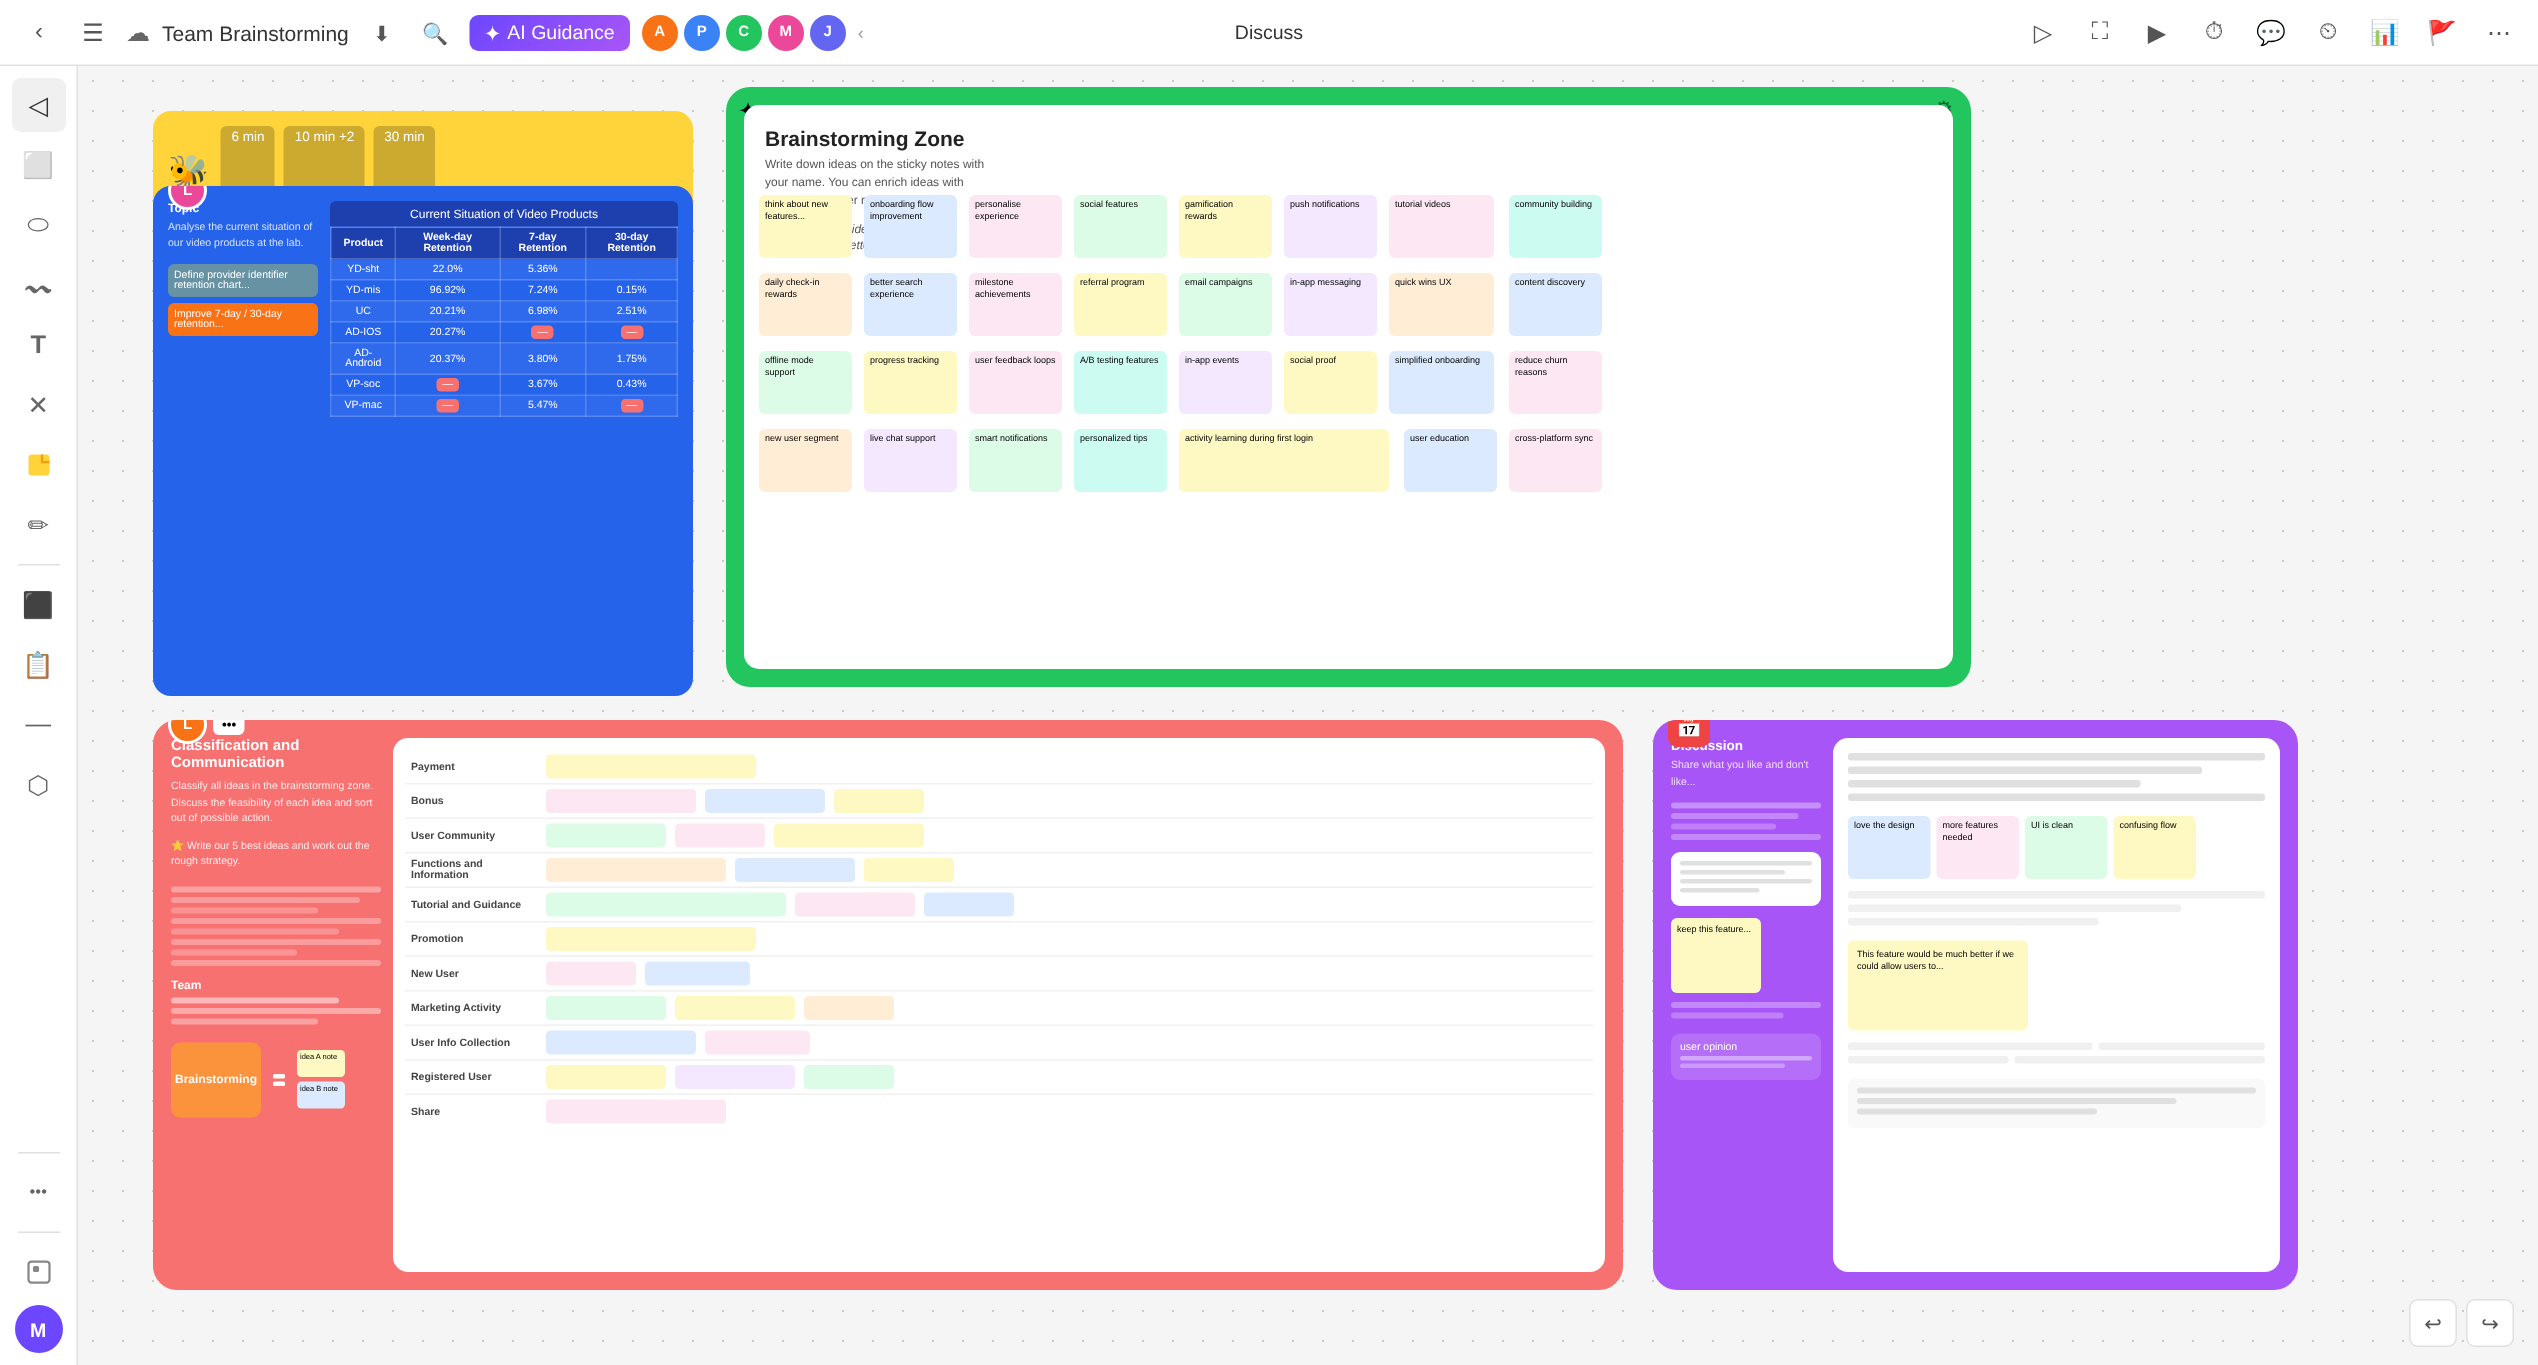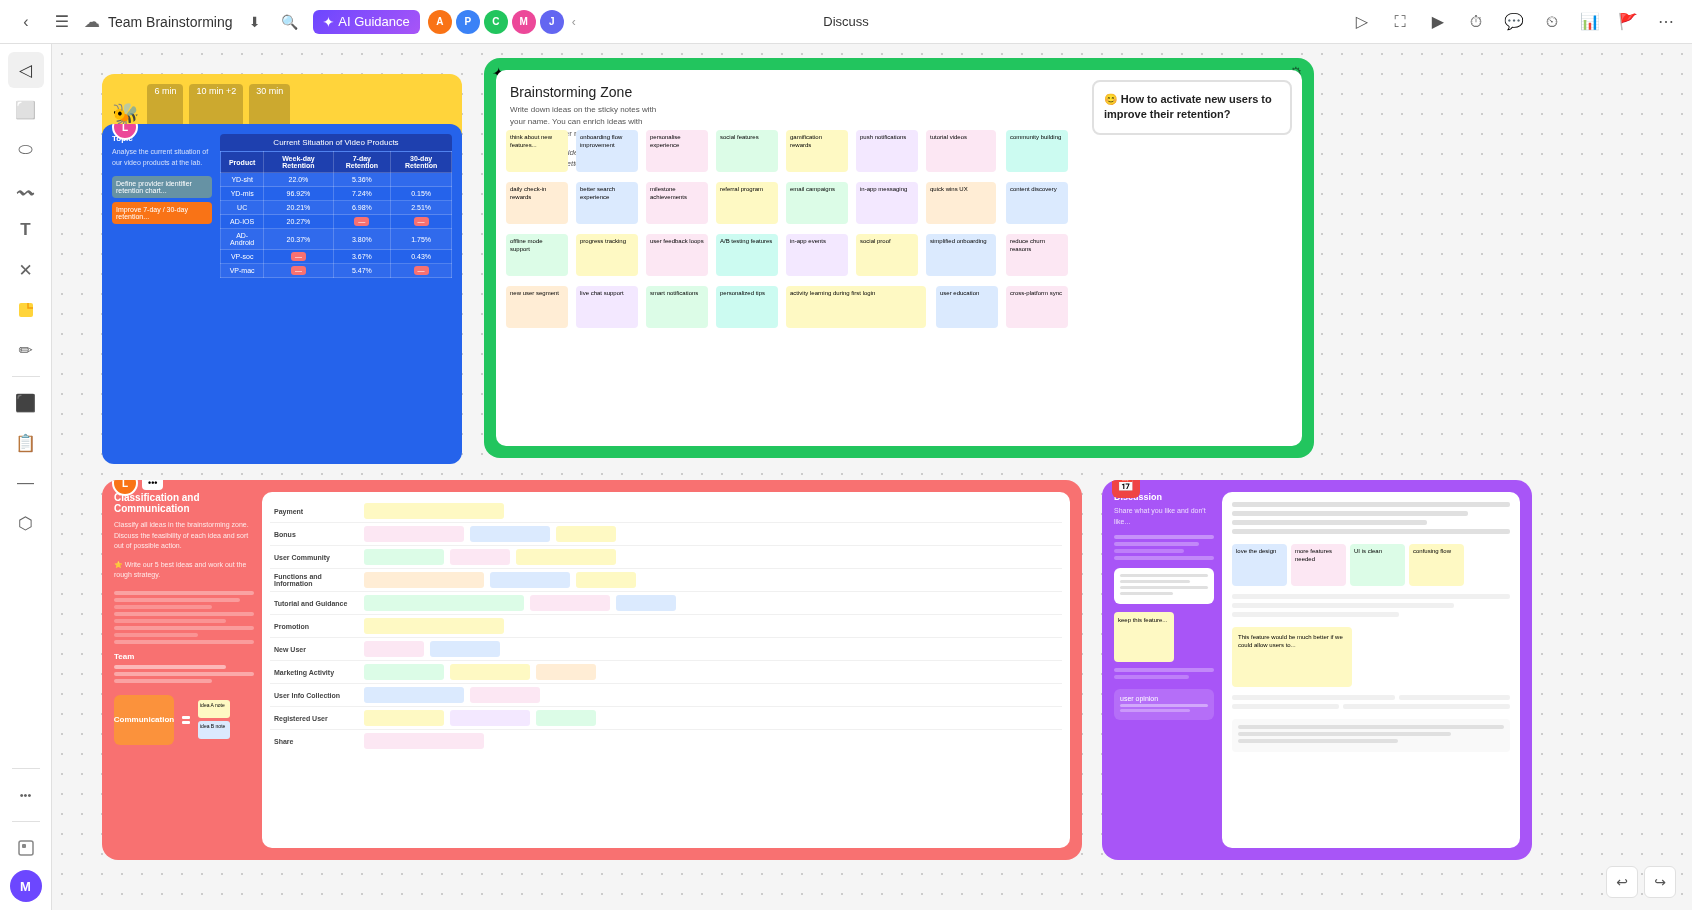--- a/index.html
+++ b/index.html
@@ -310,26 +310,25 @@
         </div>
       </div>
     </div>
 
     <div class="frame" style="top:14px;left:432px;width:830px;height:400px;background:#22c55e;border-radius:16px;padding:12px;position:absolute;">
 
       <div style="position:absolute;top:6px;left:8px;font-size:16px;">✦</div>
       <div style="position:absolute;top:6px;right:12px;font-size:14px;color:#166534;">⚙</div>
 
       <div class="inner-white" style="width:100%;height:100%;padding:14px;position:relative;">
-        <div style="font-size:14px;font-weight:400;color:#222;margin-bottom:4px;">Brainstorming Zone</div>
+        <div style="font-size:14px;font-weight:700;color:#222;margin-bottom:4px;">Brainstorming Zone</div>
         <div style="font-size:8px;color:#555;line-height:1.5;margin-bottom:8px;max-width:160px;">Write down ideas on the sticky notes with your name. You can enrich ideas with images and other resources.</div>
         <div style="font-size:8px;color:#555;font-style:italic;margin-bottom:2px;">There is no bad idea!</div>
         <div style="font-size:8px;color:#555;font-style:italic;margin-bottom:10px;">The more, the better.</div>
 
-        <div style="position:absolute;top:10px;right:10px;width:200px;background:#fff;border:2px solid #e0e0e0;border-radius:8px;padding:10px;font-size:11px;font-weight:700;color:#222;line-height:1.4;">😊 How to activate new users to improve their retention?</div>
 
         <div style="position:absolute;top:60px;left:10px;width:62px;height:42px;background:#fef9c3;border-radius:4px;padding:4px;font-size:6px;line-height:1.3;">think about new features...</div>
         <div style="position:absolute;top:60px;left:80px;width:62px;height:42px;background:#dbeafe;border-radius:4px;padding:4px;font-size:6px;line-height:1.3;">onboarding flow improvement</div>
         <div style="position:absolute;top:60px;left:150px;width:62px;height:42px;background:#fce7f3;border-radius:4px;padding:4px;font-size:6px;line-height:1.3;">personalise experience</div>
         <div style="position:absolute;top:60px;left:220px;width:62px;height:42px;background:#dcfce7;border-radius:4px;padding:4px;font-size:6px;line-height:1.3;">social features</div>
         <div style="position:absolute;top:60px;left:290px;width:62px;height:42px;background:#fef9c3;border-radius:4px;padding:4px;font-size:6px;line-height:1.3;">gamification rewards</div>
         <div style="position:absolute;top:60px;left:360px;width:62px;height:42px;background:#f3e8ff;border-radius:4px;padding:4px;font-size:6px;line-height:1.3;">push notifications</div>
         <div style="position:absolute;top:60px;left:430px;width:70px;height:42px;background:#fce7f3;border-radius:4px;padding:4px;font-size:6px;line-height:1.3;">tutorial videos</div>
         <div style="position:absolute;top:60px;left:510px;width:62px;height:42px;background:#ccfbf1;border-radius:4px;padding:4px;font-size:6px;line-height:1.3;">community building</div>
 
@@ -380,21 +379,21 @@
           <div style="height:4px;background:rgba(255,255,255,0.25);border-radius:2px;margin-bottom:3px;width:80%;"></div>
           <div style="height:4px;background:rgba(255,255,255,0.3);border-radius:2px;margin-bottom:3px;"></div>
           <div style="height:4px;background:rgba(255,255,255,0.25);border-radius:2px;margin-bottom:3px;width:60%;"></div>
           <div style="height:4px;background:rgba(255,255,255,0.3);border-radius:2px;margin-bottom:8px;"></div>
           <div style="font-size:8px;font-weight:700;color:#fff;margin-bottom:4px;">Team</div>
           <div style="height:4px;background:rgba(255,255,255,0.5);border-radius:2px;margin-bottom:3px;width:80%;"></div>
           <div style="height:4px;background:rgba(255,255,255,0.4);border-radius:2px;margin-bottom:3px;"></div>
           <div style="height:4px;background:rgba(255,255,255,0.35);border-radius:2px;margin-bottom:12px;width:70%;"></div>
 
           <div style="display:flex;align-items:center;gap:8px;">
-            <div style="width:60px;height:50px;background:#fb923c;border-radius:6px;display:flex;align-items:center;justify-content:center;font-size:8px;color:#fff;font-weight:700;text-align:center;padding:4px;">Communication</div>
+            <div style="width:60px;height:50px;background:#fb923c;border-radius:6px;display:flex;align-items:center;justify-content:center;font-size:8px;color:#fff;font-weight:700;text-align:center;padding:4px;">Brainstorming</div>
             <div style="display:flex;flex-direction:column;gap:2px;">
               <div style="width:8px;height:3px;background:#fff;border-radius:1px;"></div>
               <div style="width:8px;height:3px;background:#fff;border-radius:1px;"></div>
             </div>
             <div style="display:flex;flex-direction:column;gap:3px;">
               <div style="width:32px;height:18px;background:#fef9c3;border-radius:3px;font-size:5px;padding:2px;line-height:1.3;">idea A note</div>
               <div style="width:32px;height:18px;background:#dbeafe;border-radius:3px;font-size:5px;padding:2px;line-height:1.3;">idea B note</div>
             </div>
           </div>
         </div>

